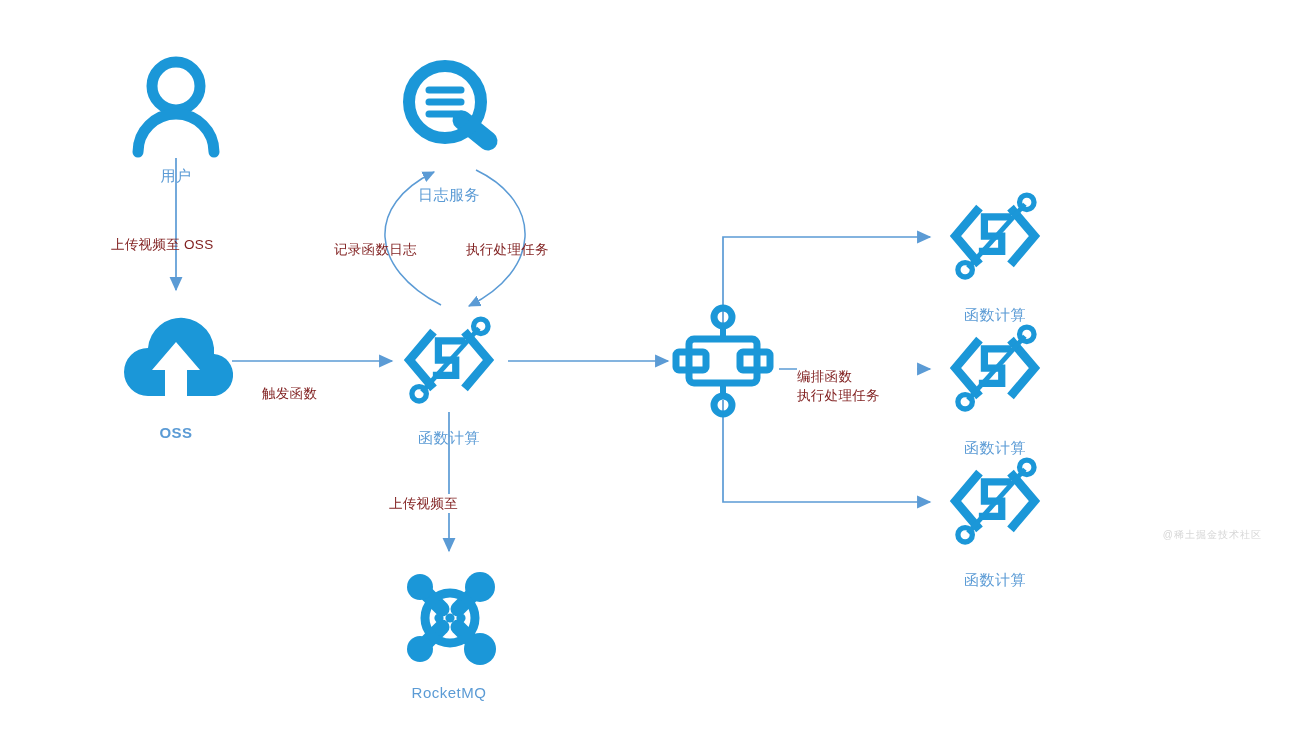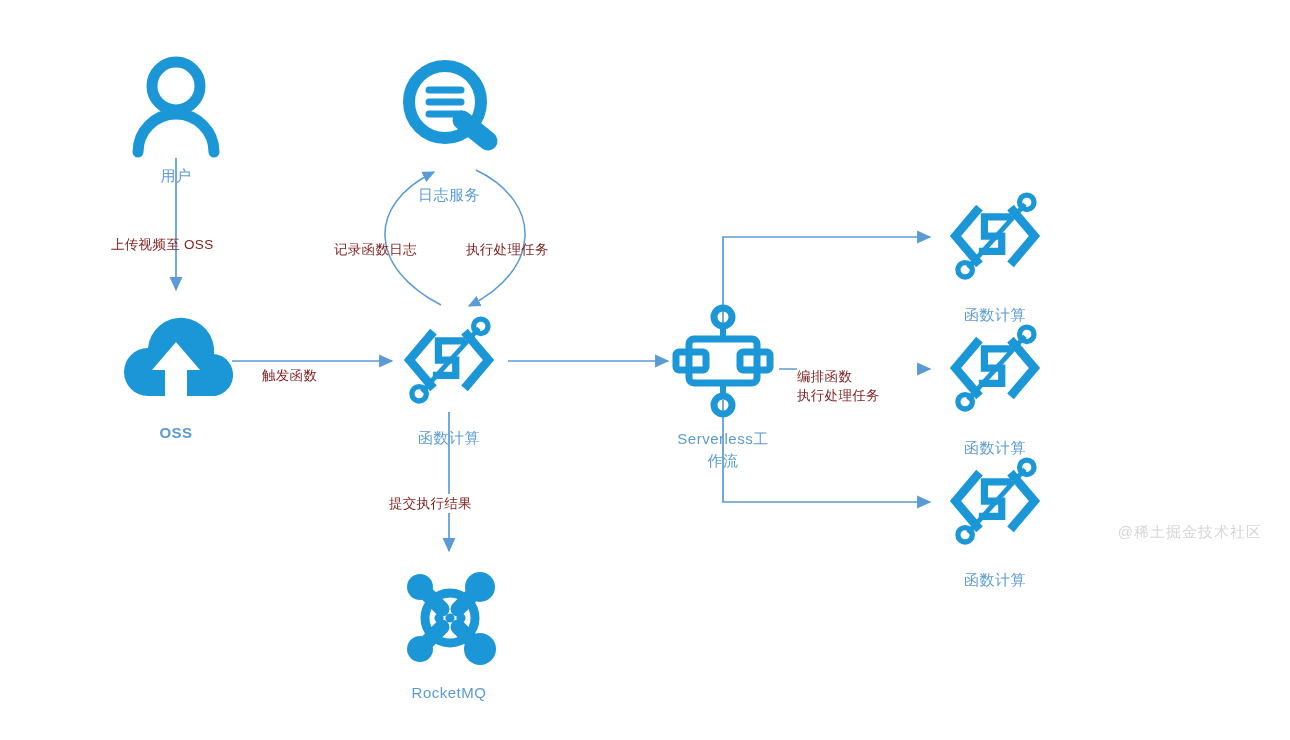--- a/index.html
+++ b/index.html
@@ -15,21 +15,21 @@
     color:#5b9bd5;font-size:15px;line-height:22px;
     white-space:pre-line;letter-spacing:.5px;
   }
   .edge-label{
     position:absolute;
     color:#7f1d1d;font-size:13.5px;line-height:19px;
     white-space:pre-line;letter-spacing:.3px;margin-top:16px;
   }
   .watermark{
     position:absolute;right:28px;bottom:26px;
-    color:#d6d6d6;font-size:15px;letter-spacing:1px;
+    color:#d6d6d6;font-size:10px;letter-spacing:1px;
   }
   svg{display:block;overflow:visible;}
 </style>
 </head>
 <body>
 
 <div id="canvas">
 
   <svg width="1290" height="740" style="position:absolute;left:0;top:0;">
     <defs>
@@ -116,22 +116,20 @@
     <svg width="102" height="112" viewBox="0 0 102 112">
       <line x1="51" y1="18" x2="51" y2="36" stroke="#1b97d8" stroke-width="6"></line>
       <line x1="51" y1="76" x2="51" y2="94" stroke="#1b97d8" stroke-width="6"></line>
       <circle cx="51" cy="12" r="9" fill="none" stroke="#1b97d8" stroke-width="7"></circle>
       <circle cx="51" cy="100" r="9" fill="none" stroke="#1b97d8" stroke-width="7"></circle>
       <rect x="17" y="34" width="68" height="44" rx="5" fill="none" stroke="#1b97d8" stroke-width="7"></rect>
       <rect x="4" y="47" width="30" height="18" rx="3" fill="none" stroke="#1b97d8" stroke-width="7"></rect>
       <rect x="68" y="47" width="30" height="18" rx="3" fill="none" stroke="#1b97d8" stroke-width="7"></rect>
     </svg>
   </div>
-  <div class="node-label" style="left:661px;top:428px;width:124px;">Serverless工
-作流</div>
 
   <div class="node" style="left:400px;top:567px;width:100px;height:102px;">
     <svg width="100" height="102" viewBox="0 0 100 102">
       <g stroke="#1b97d8" stroke-width="15" stroke-linecap="round">
         <line x1="28" y1="28" x2="42" y2="42"></line>
         <line x1="72" y1="28" x2="58" y2="42"></line>
         <line x1="28" y1="74" x2="42" y2="60"></line>
         <line x1="72" y1="74" x2="58" y2="60"></line>
       </g>
       <circle cx="20" cy="20" r="13" fill="#1b97d8"></circle>
@@ -184,21 +182,21 @@
       </g>
       <path d="M68,34 L44,34 L44,54 L62,54 L62,70 L42,70" fill="none" stroke="#1b97d8" stroke-width="7.5" stroke-linecap="square"></path>
       <line x1="27" y1="87" x2="86" y2="21" stroke="#1b97d8" stroke-width="5"></line>
       <circle cx="88" cy="19" r="7.5" fill="none" stroke="#1b97d8" stroke-width="5.5"></circle>
       <circle cx="24" cy="89" r="7.5" fill="none" stroke="#1b97d8" stroke-width="5.5"></circle>
     </svg>
   </div>
   <div class="node-label" style="left:945px;top:569px;width:100px;">函数计算</div>
 
   <div class="edge-label" style="left:111px;top:219px;width:130px;">上传视频至 OSS</div>
-  <div class="edge-label" style="left:262px;top:350px;width:100px;background:#fff;">触发函数</div>
+  <div class="edge-label" style="left:262px;top:368px;width:100px;background:#fff;">触发函数</div>
   <div class="edge-label" style="left:334px;top:224px;width:112px;">记录函数日志</div>
   <div class="edge-label" style="left:466px;top:224px;width:112px;">执行处理任务</div>
-  <div class="edge-label" style="left:389px;top:478px;width:120px;background:#fff;">提交执行结果</div>
+  <div class="edge-label" style="left:389px;top:478px;width:120px;background:#fff;">上传视频至</div>
   <div class="edge-label" style="left:797px;top:351px;width:120px;background:#fff;">编排函数
 执行处理任务</div>
 
   <div class="watermark">@稀土掘金技术社区</div>
 </div>
 
 </body></html>

